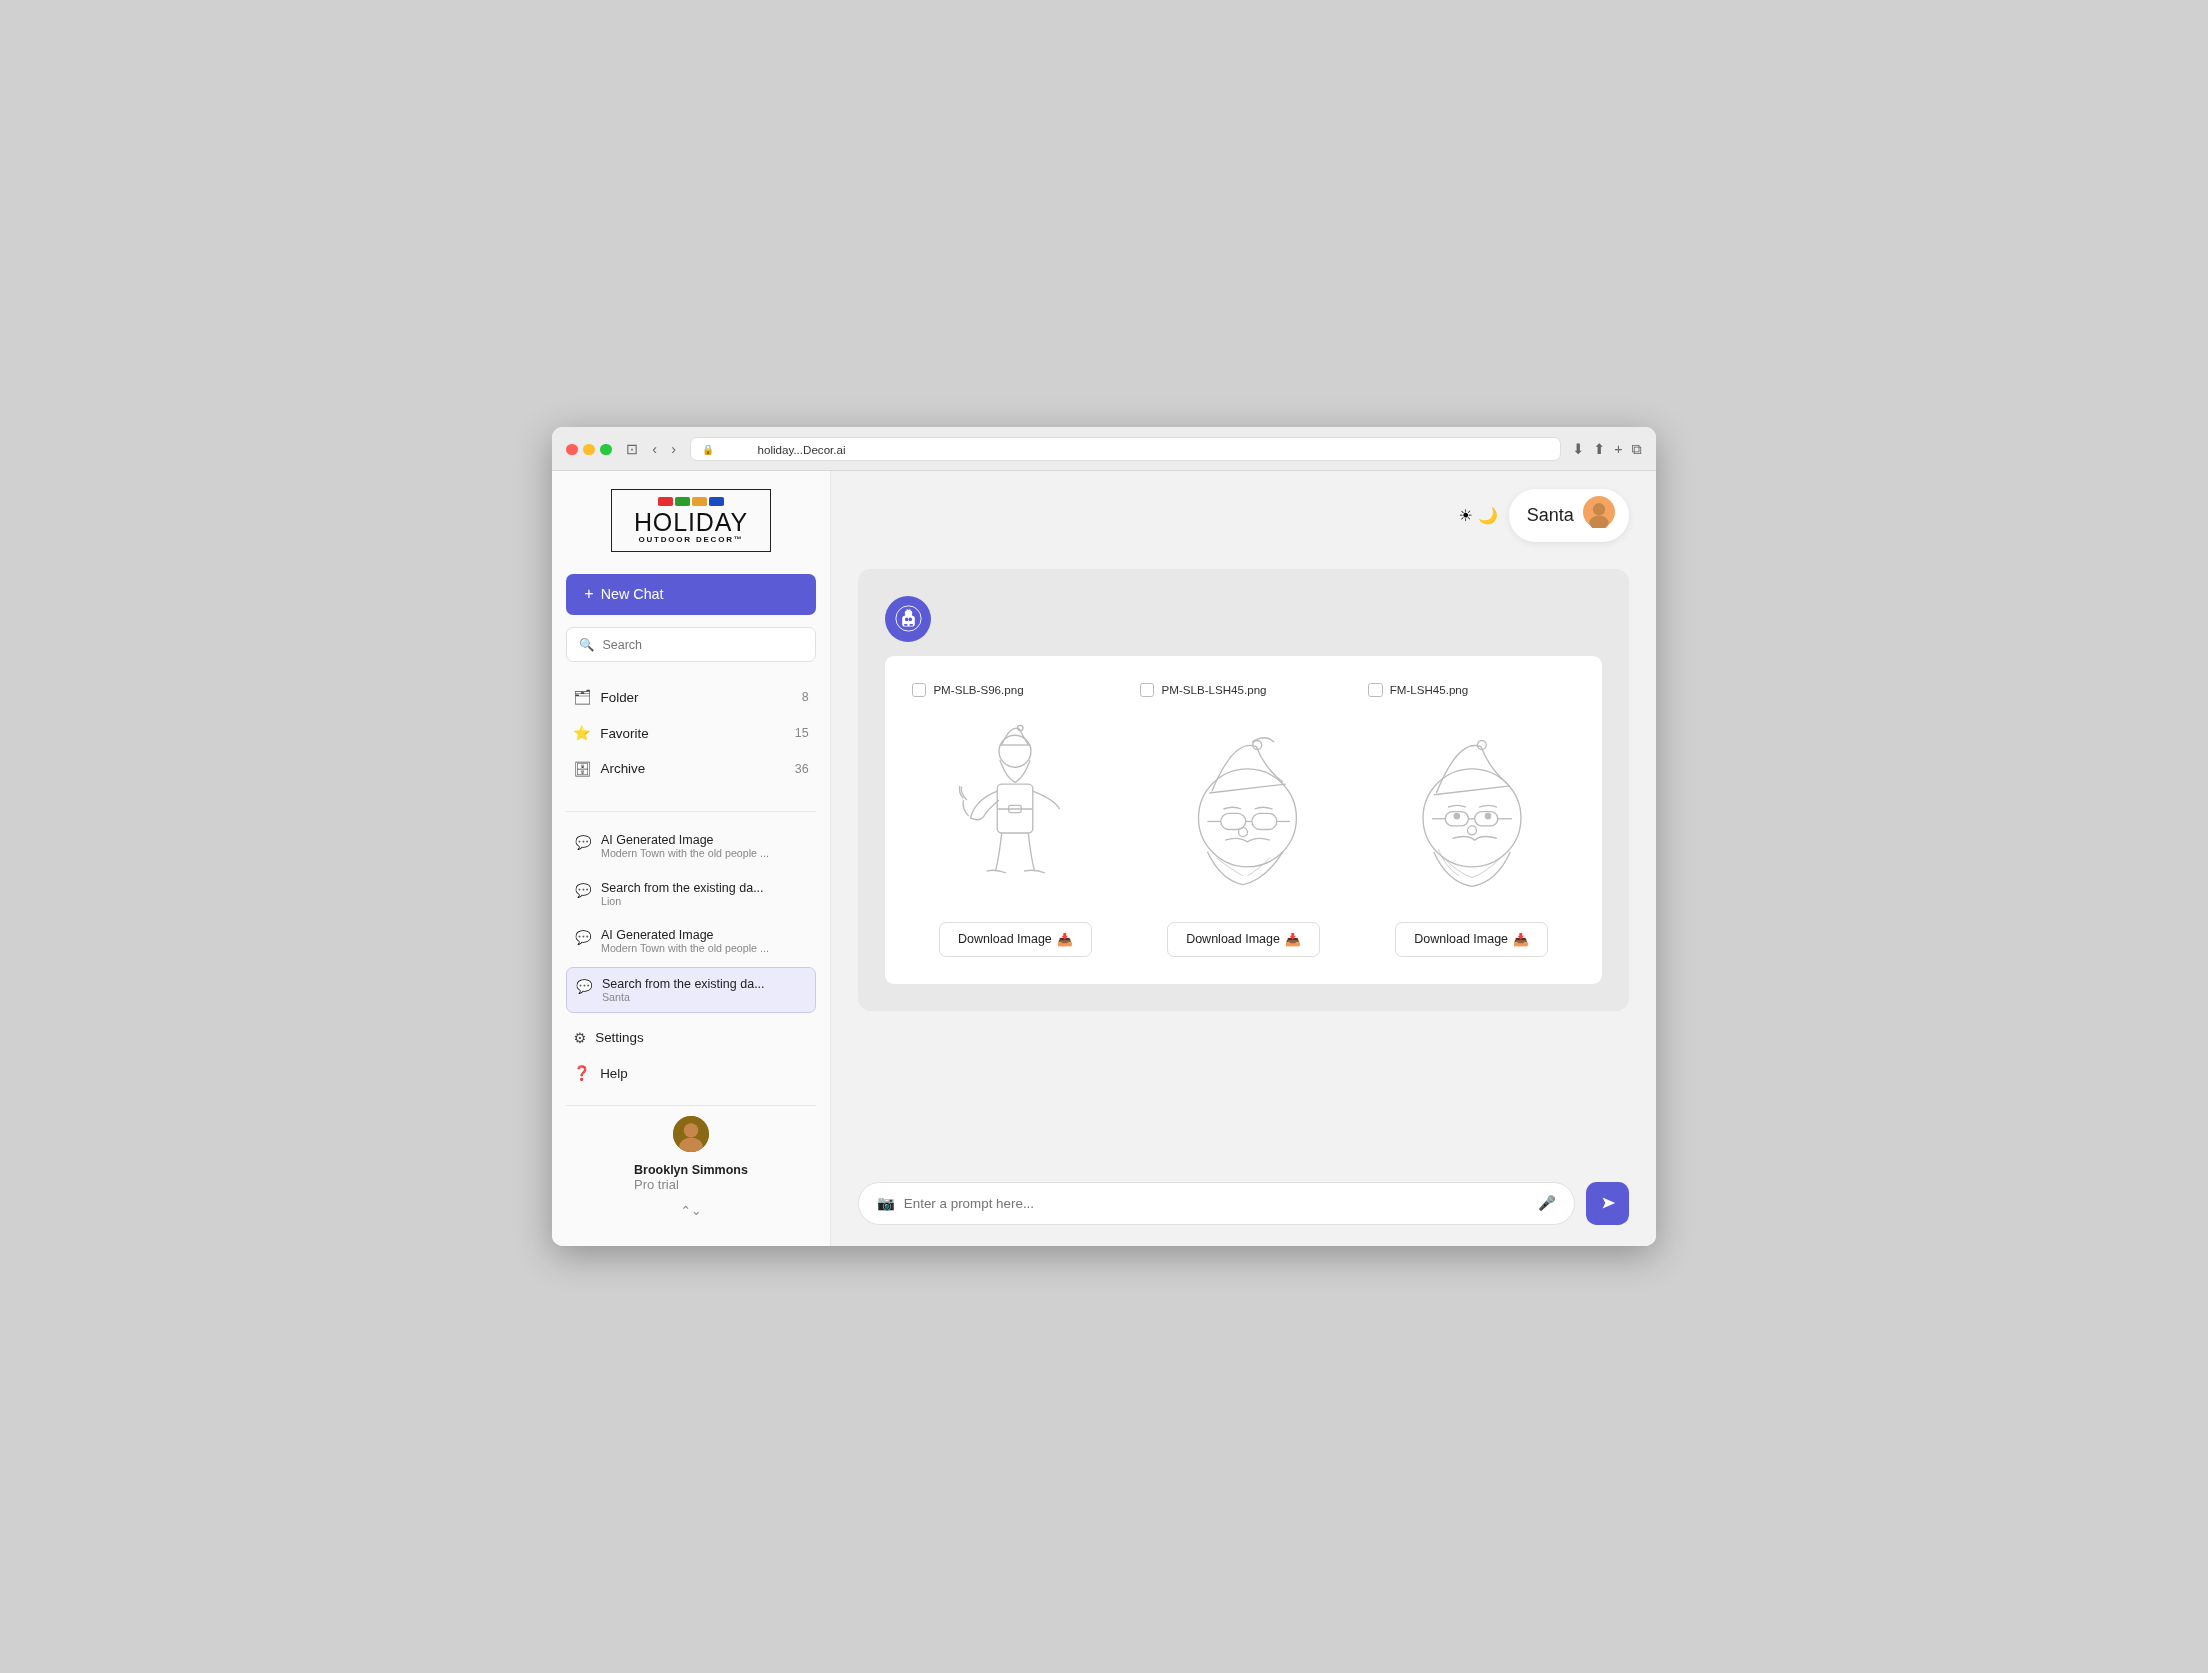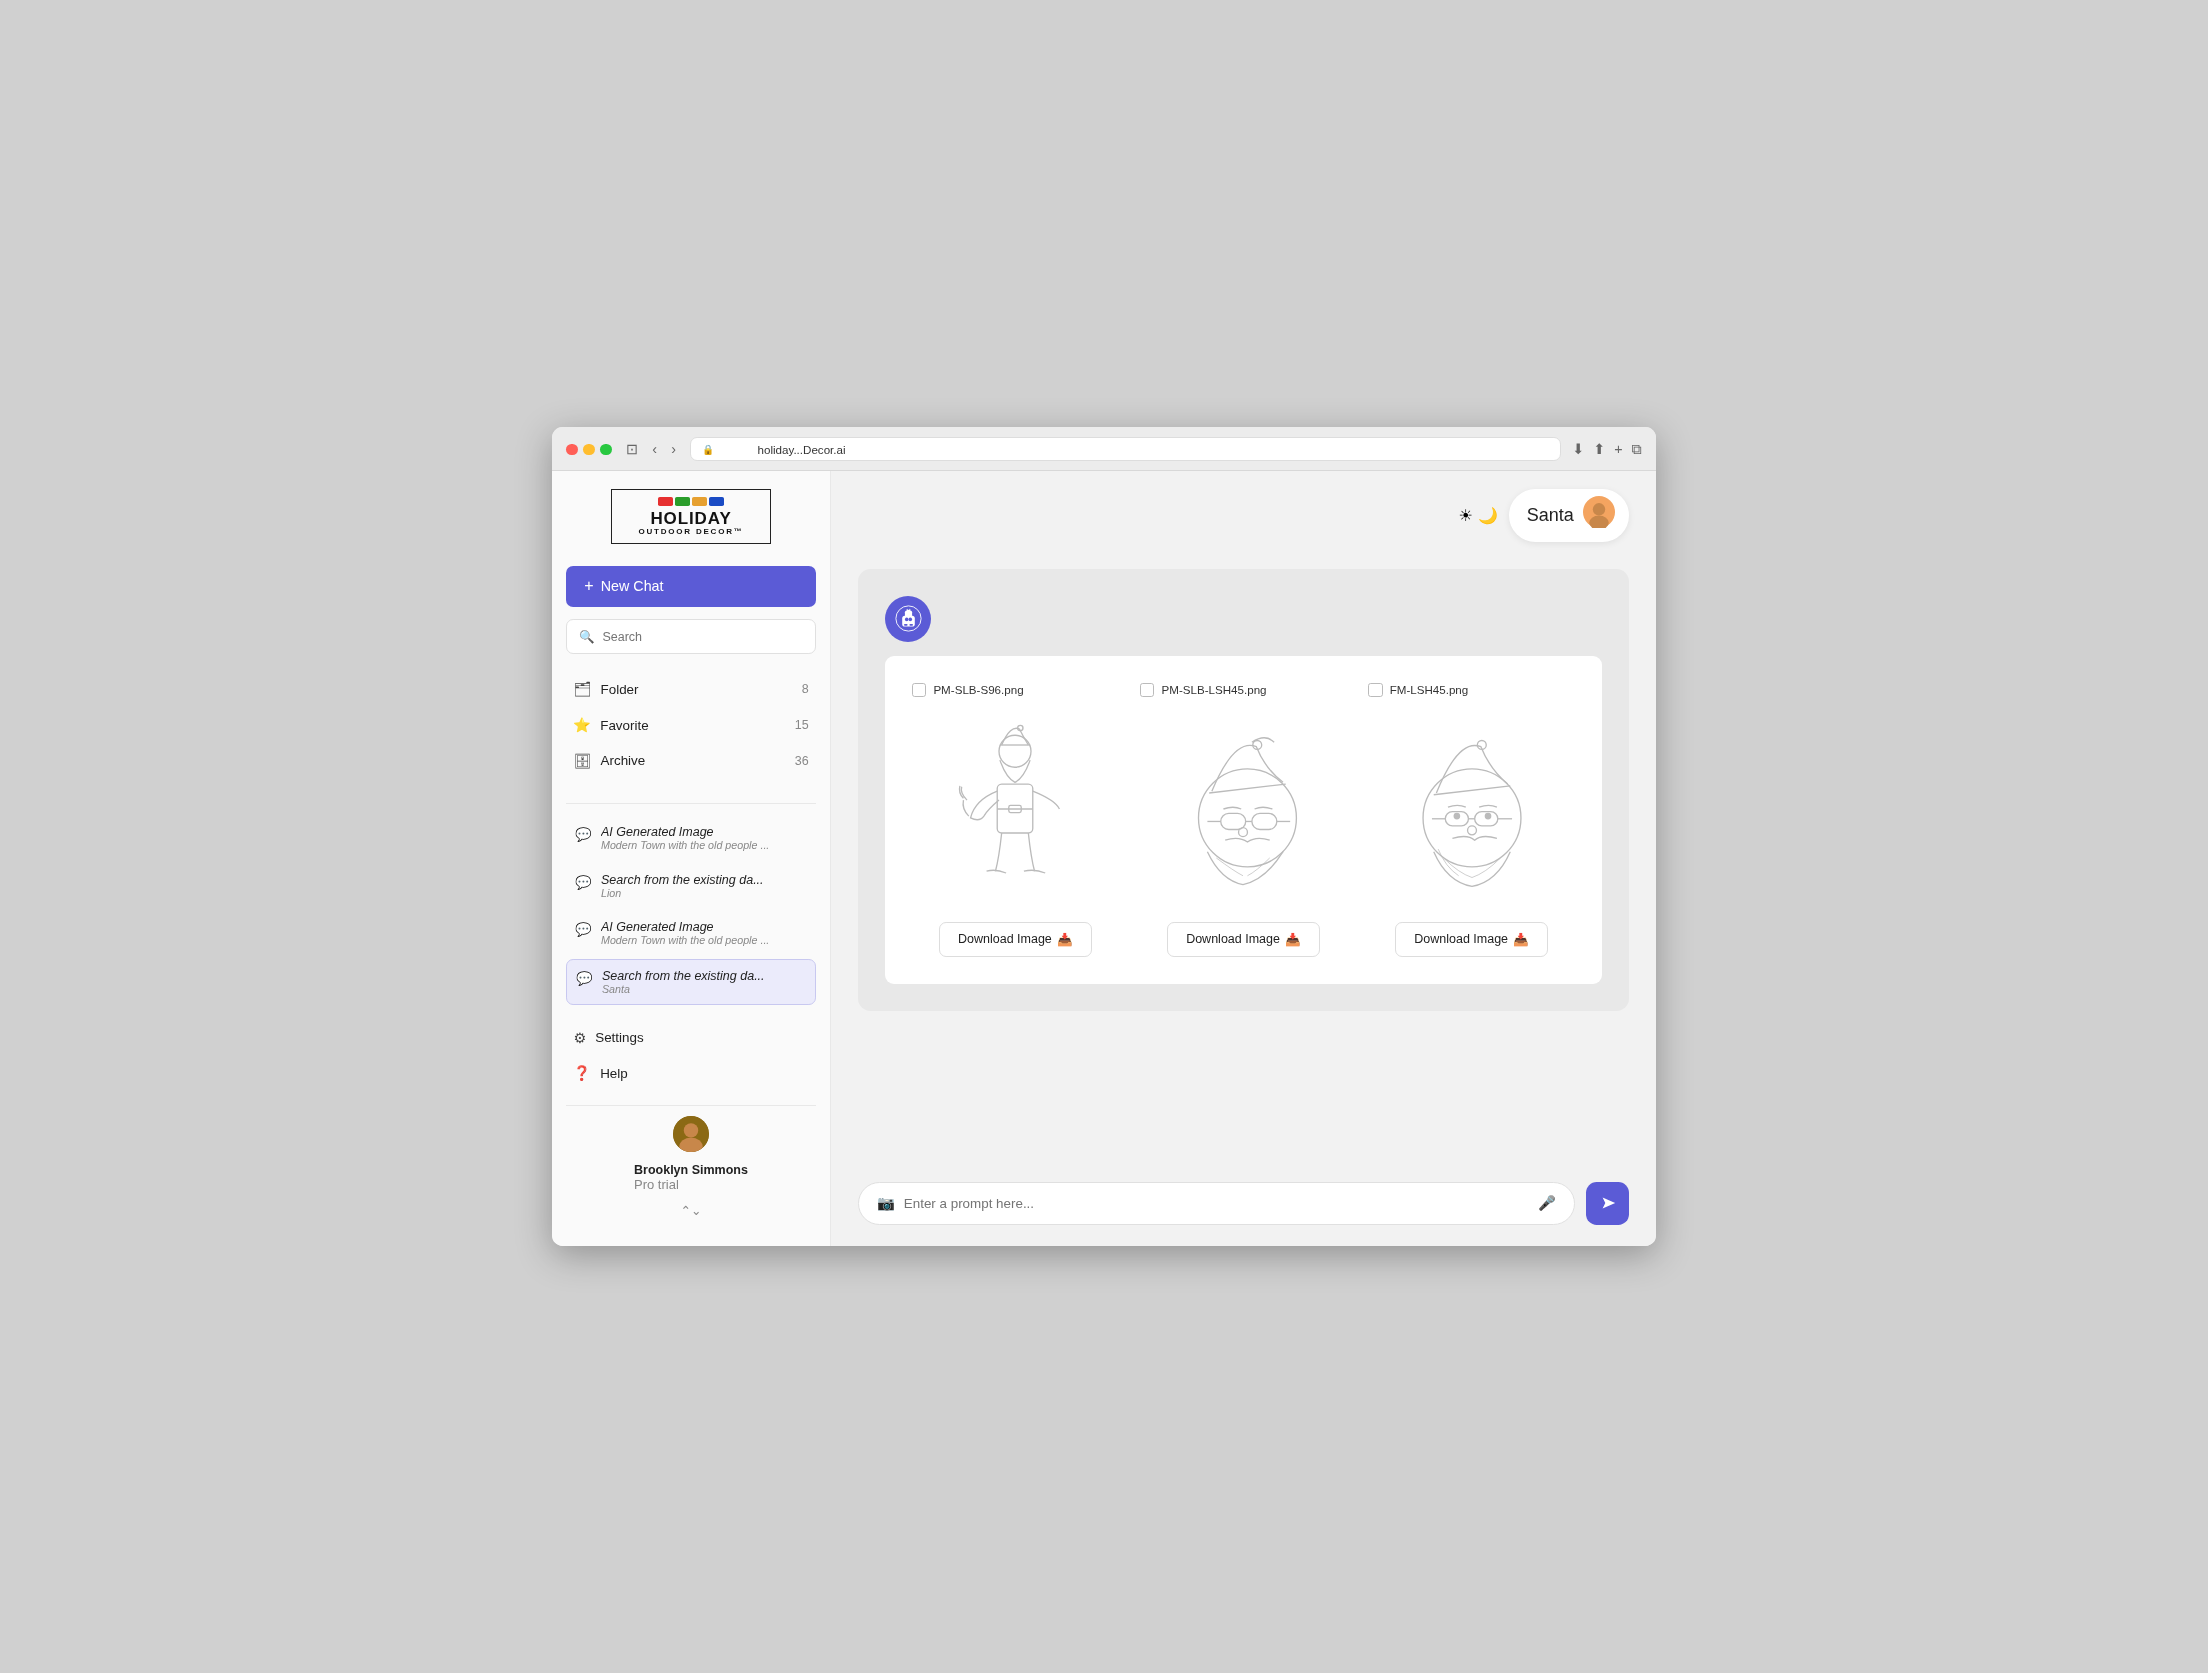--- a/index.html
+++ b/index.html
@@ -109,22 +109,22 @@
       gap: 2.7px;
       justify-content: center;
       margin-bottom: 3.6px;
     }
     .logo-color-dot {
       width: 14.3px;
       height: 9px;
       border-radius: 1.8px;
     }
     .logo-text-main {
-      font-size: 17px;
-      font-weight: 700;
+      font-size: 25px;
+      font-weight: 400;
       letter-spacing: 0.9px;
       color: #111;
       line-height: 1;
     }
     .logo-text-sub {
       font-size: 8px;
       font-weight: 600;
       letter-spacing: 1.8px;
       color: #111;
     }
@@ -202,21 +202,21 @@
       padding: 9px 9px;
       border-radius: 7.1px;
       cursor: pointer;
     }
     .chat-item.active {
       background: #ebebfb;
       border: 0.9px solid #c8c8f0;
     }
     .chat-icon { color: #888; font-size: 13.4px; margin-top: 1.8px; flex-shrink: 0; }
     .chat-icon.active-icon { color: #5b5bd6; }
-    .chat-content { flex: 1; min-width: 0; font-style: italic; }
+    .chat-content { flex: 1; min-width: 0; }
     .chat-title {
       font-size: 12.5px;
       font-weight: 500;
       color: #222;
       white-space: nowrap;
       overflow: hidden;
       text-overflow: ellipsis;
     }
     .chat-subtitle {
       font-size: 10.7px;

